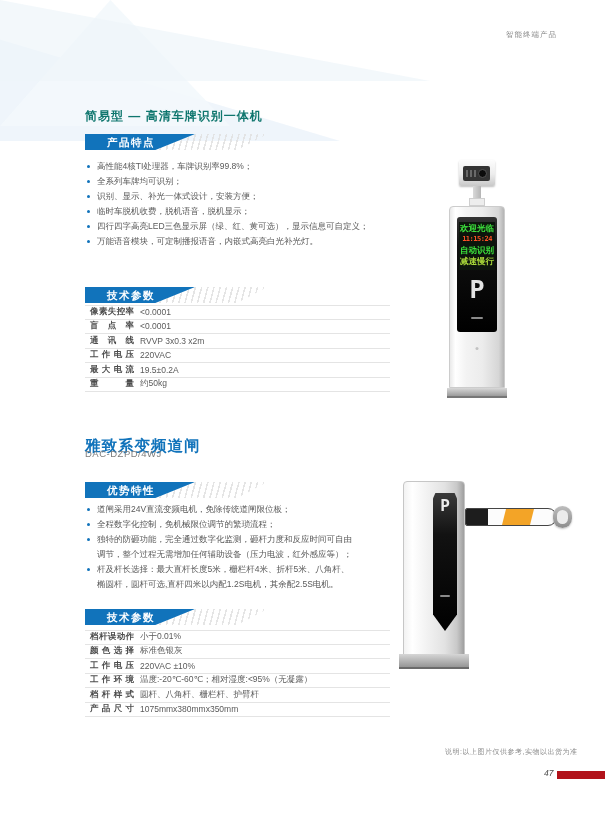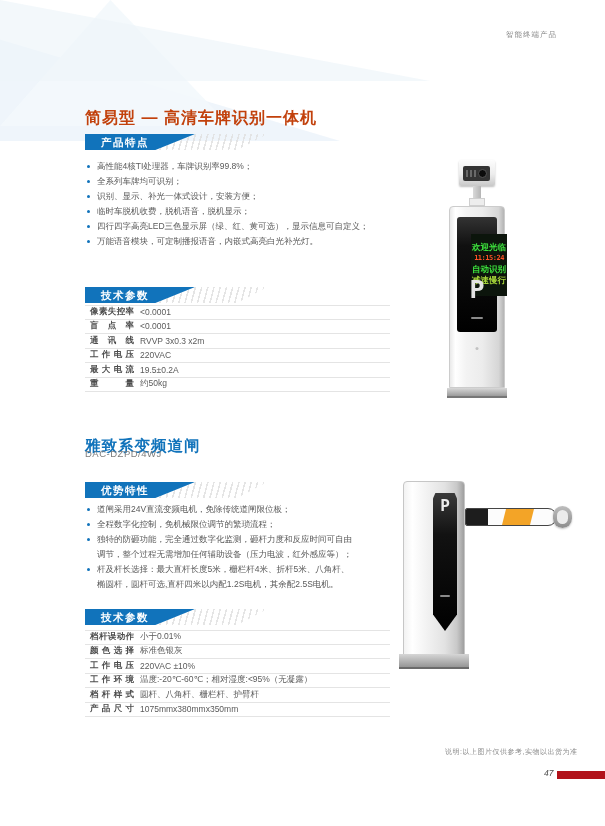--- a/index.html
+++ b/index.html
@@ -10,32 +10,32 @@
   .wm{position:absolute;pointer-events:none;}
   .wm1{left:0;top:685;width:340px;height:141px;background:#eaf2f9;opacity:.75;
        clip-path:polygon(0 28%,100% 100%,0 100%);}
   .wm2{left:0;top:700;width:230px;height:126px;background:#f3f8fc;opacity:.9;
        clip-path:polygon(0 100%,48% 0,100% 100%);}
   .wm3{left:0;top:745;width:430px;height:81px;background:#eef5fa;opacity:.7;
        clip-path:polygon(0 0,100% 100%,0 100%);}
 
   .hdr-right{position:absolute;top:30px;right:48px;font-size:7.5px;color:#8a8a8a;letter-spacing:1px;}
 
-  .title1{position:absolute;left:85px;top:84px;font-size:16px;font-weight:bold;color:#c2410c;letter-spacing:1px;margin-top:24px;}
+  .title1{position:absolute;left:85px;top:84px;font-size:12px;font-weight:bold;color:#0f766e;letter-spacing:1px;margin-top:24px;}
   .title2{position:absolute;left:85px;top:423px;font-size:15.5px;font-weight:bold;color:#1173bb;letter-spacing:1px;}
   .model{position:absolute;left:85px;top:448px;font-size:9.5px;color:#7c7c7c;letter-spacing:.5px;}
 
   
   .banner{position:absolute;left:85px;width:210px;height:16px;}
   .banner .stripes{position:absolute;left:60px;top:0;width:122px;height:16px;z-index:1;opacity:.85;
       background:repeating-linear-gradient(105deg,#e0e0e0 0 1.5px,rgba(255,255,255,0) 1.5px 6px);
       clip-path:polygon(24% 0,100% 0,76% 100%,0 100%);}
   .banner .blue{position:absolute;left:0;top:0;width:110px;height:16px;background:#1173bb;z-index:2;
       clip-path:polygon(0 0,100% 0,64% 100%,0 100%);
-      color:#fff;font-size:10.5px;font-weight:bold;line-height:16px;padding-left:16px;
+      color:#fff;font-size:10.5px;font-weight:bold;line-height:16px;padding-left:22px;
       box-sizing:border-box;letter-spacing:1.5px;}
 
   
   ul.bullets{position:absolute;margin:0;padding:0;list-style:none;}
   ul.bullets li{position:relative;padding-left:12px;font-size:8.5px;color:#5a5a5a;line-height:15px;}
   ul.bullets li::before{content:'';position:absolute;left:2px;top:6px;width:3px;height:3px;
       border-radius:50%;background:#1173bb;}
   .features{left:85px;top:159px;width:330px;}
   .advantages{left:85px;top:502px;width:272px;}
 
@@ -62,21 +62,21 @@
       background:repeating-linear-gradient(90deg,#777 0 2px,transparent 2px 4px);opacity:.8;}
   .cam-mount{position:absolute;left:25px;top:28px;width:8px;height:13px;
       background:linear-gradient(90deg,#d9d9d9,#b5b5b5);}
   .cam-neck{position:absolute;left:21px;top:40px;width:16px;height:8px;background:#ededed;
       border:1px solid #cfcfcf;box-sizing:border-box;}
   .cam-pillar{position:absolute;left:1px;top:48px;width:56px;height:182px;border-radius:4px 4px 0 0;
       background:linear-gradient(90deg,#e9e9e9 0,#ffffff 10%,#f3f3f3 30%,#ececec 60%,#d6d6d6 90%,#b4b4b4 100%);
       border:1px solid #cccccc;box-sizing:border-box;}
   .cam-panel{position:absolute;left:7px;top:10px;width:40px;height:115px;border-radius:3px;
       background:linear-gradient(180deg,#333 0,#101010 25%,#000 100%);}
-  ul.led-screen{position:absolute;left:2px;top:5px;width:36px;height:46px;margin:12px;padding:8px 0;
+  ul.led-screen{position:absolute;left:2px;top:5px;width:36px;height:46px;margin:0;padding:1px 0;
       list-style:none;background:#0c150c;overflow:hidden;}
   ul.led-screen li{font-family:"DejaVu Sans Mono",monospace;font-weight:bold;font-size:8.5px;
       line-height:11px;text-align:center;white-space:nowrap;letter-spacing:0;}
   ul.led-screen li:nth-child(2){font-size:7px;letter-spacing:-.5px;}
   .cam-p{position:absolute;top:58px;left:0;width:100%;text-align:center;
       font-family:"DejaVu Sans Mono",monospace;font-size:25px;font-weight:bold;color:#e3e3e3;}
   .brand-bar{position:absolute;left:50%;transform:translateX(-50%);width:12px;height:2px;
       background:#8a8a8a;border-radius:1px;}
   .cam-panel .brand-bar{top:100px;}
   .cam-screw{position:absolute;left:50%;top:140px;width:3px;height:3px;border-radius:50%;

